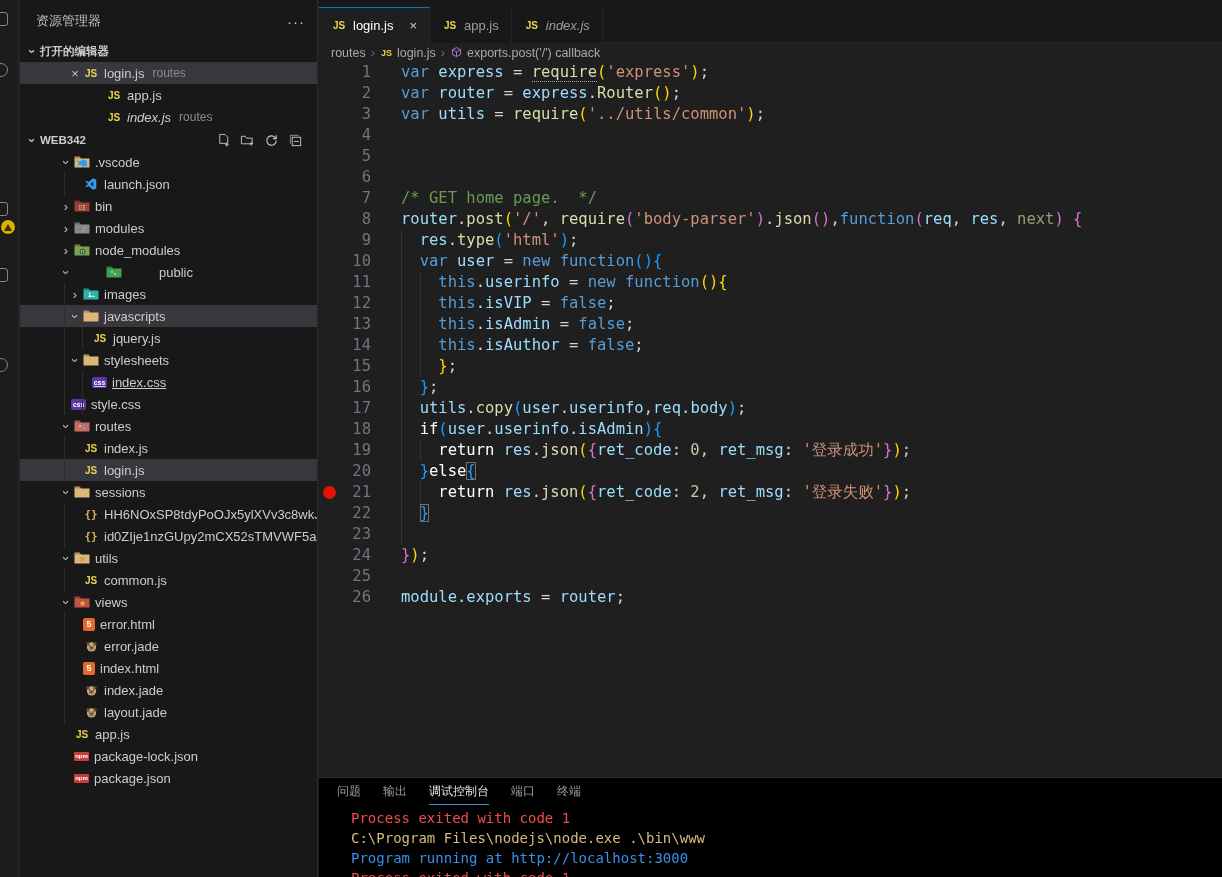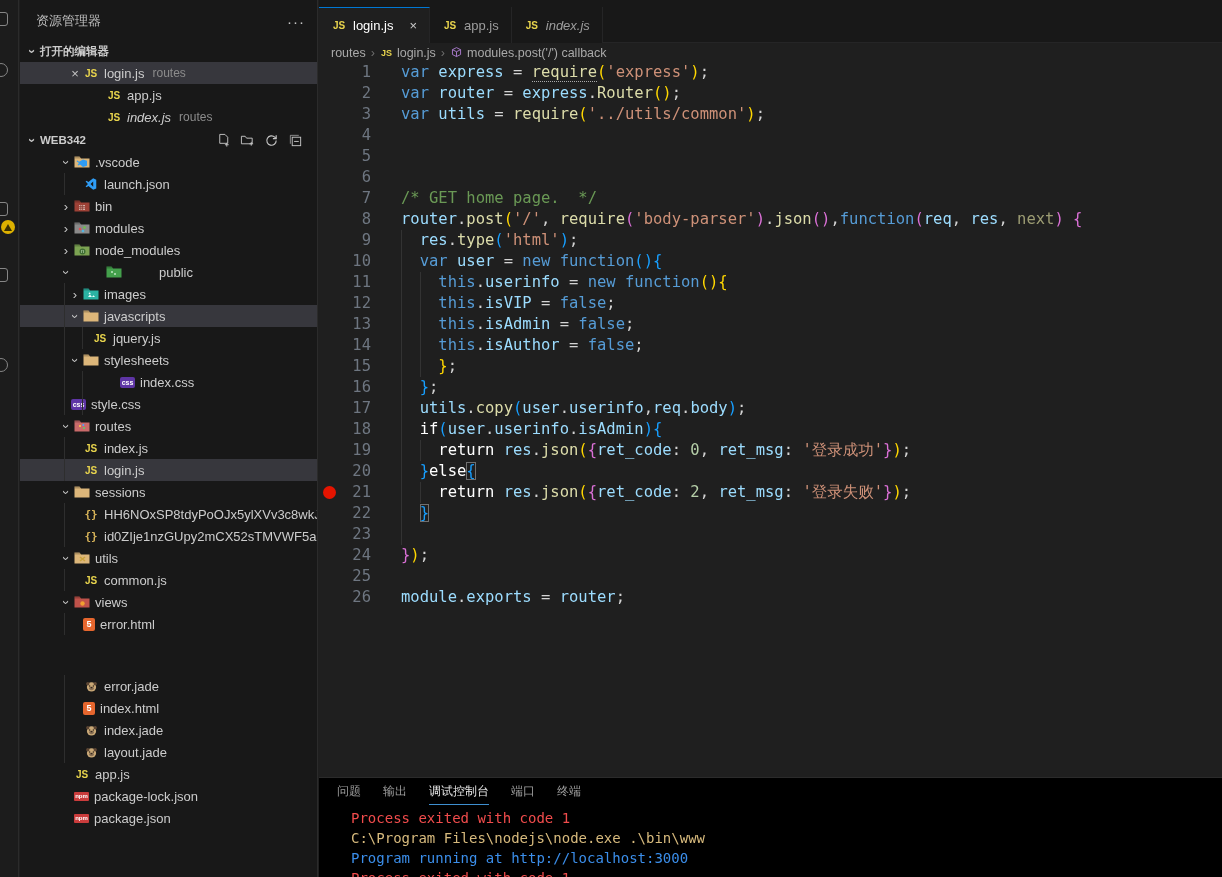--- a/index.html
+++ b/index.html
@@ -303,21 +303,21 @@
           <i class="tguide" style="left: 44px;"></i>
           <span class="tw open">›</span>
           <span class="fic">
             <svg width="16" height="14" viewBox="0 0 16 14">
               <path d="M.5 1.5h5l1.6 2H15.5v9H.5z" fill="#dcb67a"></path>
               <path d="M.5 1.5h5l1.6 2H.5z" fill="rgba(0,0,0,.22)"></path>
             </svg>
           </span>
           <span class="rowlabel">stylesheets</span>
         </div>
-        <div class="trow" style="padding-left: 84px;">
+        <div class="trow" style="padding-left: 56px; text-decoration: underline;">
           <i class="tguide" style="left: 44px;"></i>
           <i class="tguide" style="left: 62px;"></i>
           <span class="tw none">›</span>
           <span class="fic cssb">css</span>
           <span class="rowlabel">index.css</span>
         </div>
         <div class="trow" style="padding-left: 35px;">
           <i class="tguide" style="left: 44px;"></i>
           <i class="tguide" style="left: 62px;"></i>
           <span class="tw none">›</span>
@@ -398,21 +398,21 @@
             </svg>
           </span>
           <span class="rowlabel">views</span>
         </div>
         <div class="trow" style="padding-left: 47px;">
           <i class="tguide" style="left: 44px;"></i>
           <span class="tw none">›</span>
           <span class="fic htmlb">5</span>
           <span class="rowlabel">error.html</span>
         </div>
-        <div class="trow" style="padding-left: 47px; margin-top: 40px;">
+        <div class="trow" style="padding-left: 47px;">
           <i class="tguide" style="left: 44px;"></i>
           <span class="tw none">›</span>
           <span class="fic">
             <svg width="13" height="13" viewBox="0 0 14 14">
               <circle cx="7" cy="7.5" r="5" fill="#c9a876"></circle>
               <circle cx="3" cy="4" r="1.8" fill="#5d4634"></circle>
               <circle cx="11" cy="4" r="1.8" fill="#5d4634"></circle>
               <ellipse cx="7" cy="9" rx="2.6" ry="2" fill="#8a7054"></ellipse>
               <circle cx="5" cy="6.5" r=".8" fill="#2e2218"></circle>
               <circle cx="9" cy="6.5" r=".8" fill="#2e2218"></circle>
@@ -503,21 +503,21 @@
           <span>login.js</span>
         </span>
         <span class="bsep">›</span>
         <span class="bitem">
           <span class="fic">
             <svg width="13" height="13" viewBox="0 0 16 16">
               <path d="M8 2l5 2.5v6L8 13 3 10.5v-6z" fill="none" stroke="#b180d7" stroke-width="1.1"></path>
               <path d="M3 4.5l5 2.5 5-2.5M8 7v6" stroke="#b180d7" stroke-width="1.1" fill="none"></path>
             </svg>
           </span>
-          <span>modules.post('/') callback</span>
+          <span>exports.post('/') callback</span>
         </span>
       </div>
     <div id="code">
         <div class="cl"><span class="ln">1</span><span class="lc"><span class="tk-kw">var</span><span class="tk-pln"> </span><span class="tk-var">express</span><span class="tk-pln"> = </span><span class="tk-fnh">require</span><span class="tk-b1">(</span><span class="tk-str">'express'</span><span class="tk-b1">)</span><span class="tk-pln">;</span></span></div>
         <div class="cl"><span class="ln">2</span><span class="lc"><span class="tk-kw">var</span><span class="tk-pln"> </span><span class="tk-var">router</span><span class="tk-pln"> = </span><span class="tk-var">express</span><span class="tk-pln">.</span><span class="tk-fn">Router</span><span class="tk-b1">()</span><span class="tk-pln">;</span></span></div>
         <div class="cl"><span class="ln">3</span><span class="lc"><span class="tk-kw">var</span><span class="tk-pln"> </span><span class="tk-var">utils</span><span class="tk-pln"> = </span><span class="tk-fn">require</span><span class="tk-b1">(</span><span class="tk-str">'../utils/common'</span><span class="tk-b1">)</span><span class="tk-pln">;</span></span></div>
         <div class="cl"><span class="ln">4</span><span class="lc"></span></div>
         <div class="cl"><span class="ln">5</span><span class="lc"></span></div>
         <div class="cl"><span class="ln">6</span><span class="lc"></span></div>
         <div class="cl"><span class="ln">7</span><span class="lc"><span class="tk-cmt">/* GET home page.  */</span></span></div>

